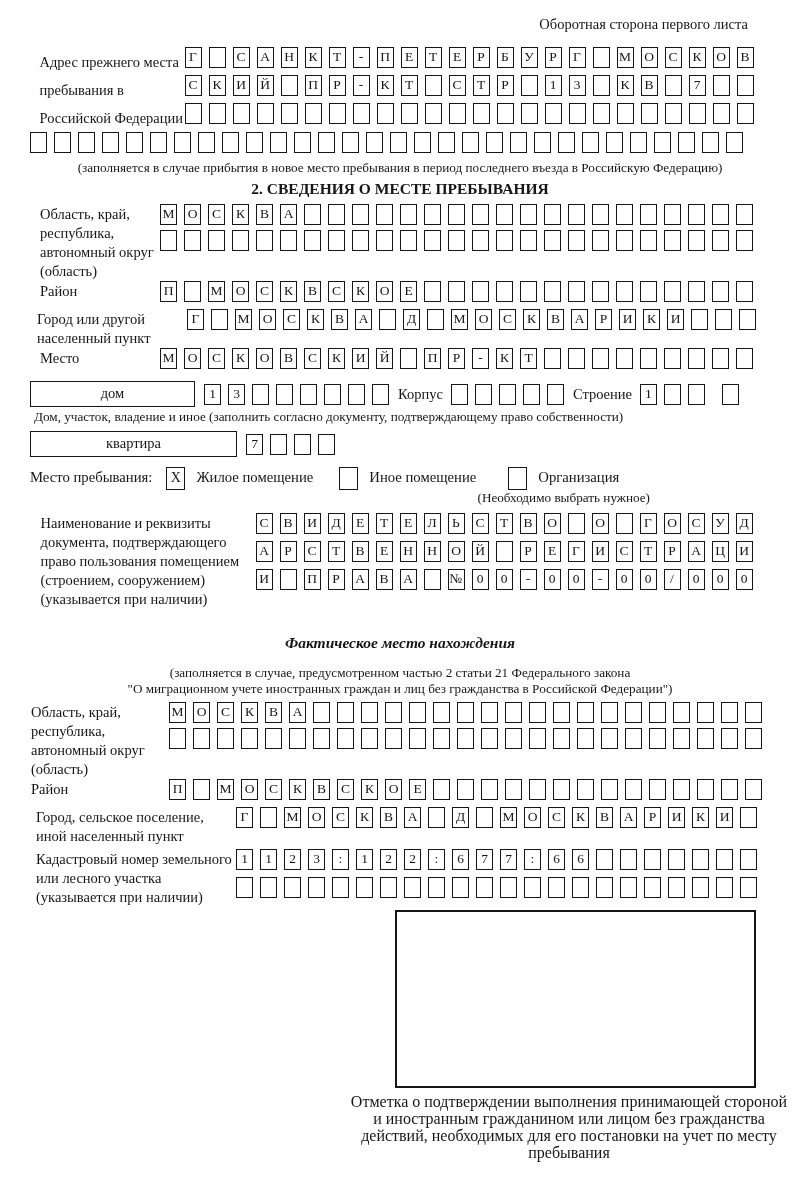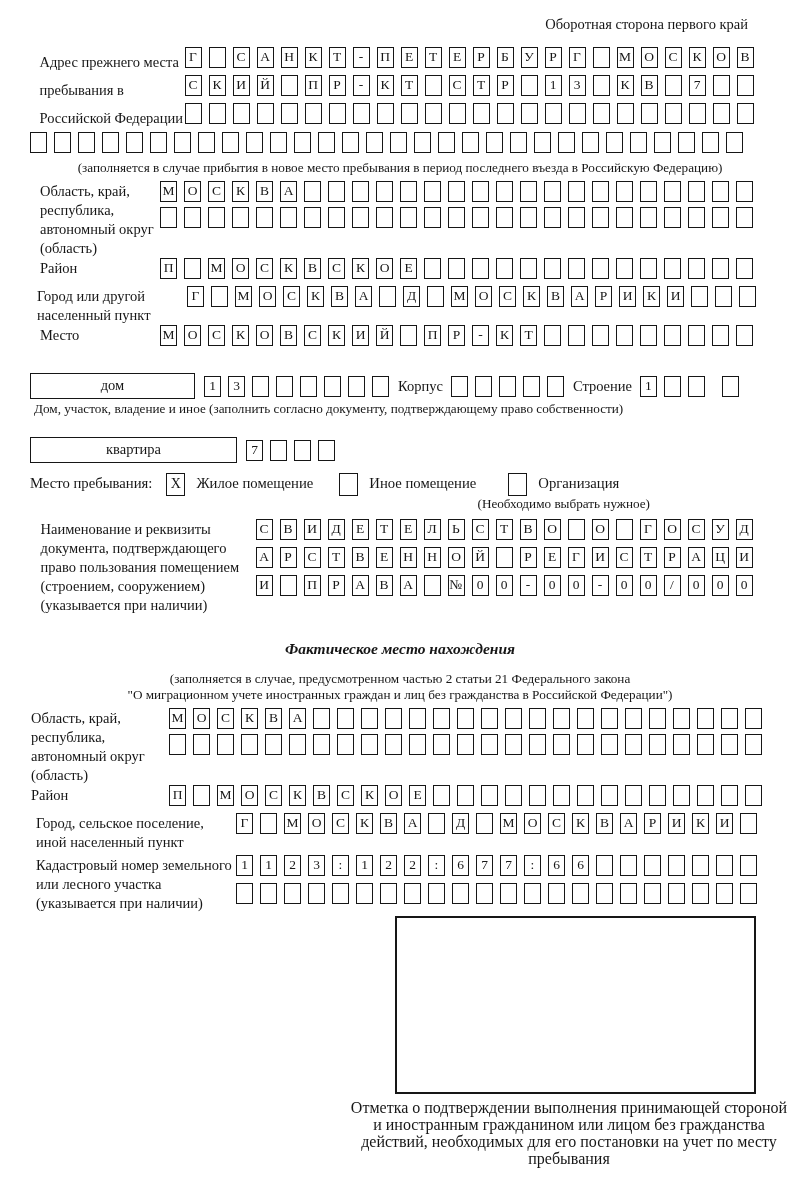--- a/index.html
+++ b/index.html
@@ -17,21 +17,21 @@
   .cellrow{white-space:nowrap;height:21px;margin-bottom:7px;}
   .cell{display:inline-block;box-sizing:border-box;width:17px;height:21px;
         border:1.6px solid #161616;margin-right:7px;text-align:center;
         font-size:13.5px;line-height:18px;vertical-align:top;}
   .tight .cellrow{margin-bottom:5px;}
 
   .note{font-size:13.2px;line-height:16px;}
   .center{text-align:center;}
   .title{font-weight:700;text-align:center;font-size:15.5px;line-height:20px;margin-top:3px;}
 
-  .domrow{display:flex;align-items:center;margin-top:19px;height:28px;}
+  .domrow{display:flex;align-items:center;margin-top:4px;height:28px;}
   .named-box{box-sizing:border-box;border:1.7px solid #161616;height:26px;
              text-align:center;font-size:14.5px;line-height:23px;flex-shrink:0;}
   .box-dom{width:165px;margin-right:9px;}
   .box-kv{width:207px;margin-right:9px;}
   .inline-label{font-size:14.5px;padding:0 8px 0 2px;flex-shrink:0;}
   .gap-last .cell:last-child{margin-left:10px;}
   .subnote{font-size:13.2px;line-height:16px;margin:1px 0 5px 4px;}
 
   .mestorow{display:flex;align-items:center;margin-top:6px;height:26px;font-size:14.7px;}
   .optbox{margin:0 4px 0 14px;}
@@ -42,33 +42,34 @@
   .fact-title{margin-top:24px;font-style:italic;}
   .stamp-box{border:2px solid #161616;width:357px;height:174px;margin:3px 0 0 365px;}
   .stamp-note{width:446px;margin:5px 0 0 316px;text-align:center;
               font-size:16px;line-height:17px;font-weight:400;}
 </style>
 </head>
 <body>
 
 <div class="page">
 
-  <div class="hdr">Оборотная сторона первого край</div>
+  <div class="hdr">Оборотная сторона первого листа</div>
 
   <div class="field" style="margin-top:14px">
     <div class="flabel lbl-tall w145">Адрес прежнего места пребывания в Российской Федерации</div>
     <div>
       <div class="cellrow"><span class="cell">Г</span><span class="cell"></span><span class="cell">С</span><span class="cell">А</span><span class="cell">Н</span><span class="cell">К</span><span class="cell">Т</span><span class="cell">-</span><span class="cell">П</span><span class="cell">Е</span><span class="cell">Т</span><span class="cell">Е</span><span class="cell">Р</span><span class="cell">Б</span><span class="cell">У</span><span class="cell">Р</span><span class="cell">Г</span><span class="cell"></span><span class="cell">М</span><span class="cell">О</span><span class="cell">С</span><span class="cell">К</span><span class="cell">О</span><span class="cell">В</span></div>
       <div class="cellrow"><span class="cell">С</span><span class="cell">К</span><span class="cell">И</span><span class="cell">Й</span><span class="cell"></span><span class="cell">П</span><span class="cell">Р</span><span class="cell">-</span><span class="cell">К</span><span class="cell">Т</span><span class="cell"></span><span class="cell">С</span><span class="cell">Т</span><span class="cell">Р</span><span class="cell"></span><span class="cell">1</span><span class="cell">3</span><span class="cell"></span><span class="cell">К</span><span class="cell">В</span><span class="cell"></span><span class="cell">7</span><span class="cell"></span><span class="cell"></span></div>
       <div class="cellrow"><span class="cell"></span><span class="cell"></span><span class="cell"></span><span class="cell"></span><span class="cell"></span><span class="cell"></span><span class="cell"></span><span class="cell"></span><span class="cell"></span><span class="cell"></span><span class="cell"></span><span class="cell"></span><span class="cell"></span><span class="cell"></span><span class="cell"></span><span class="cell"></span><span class="cell"></span><span class="cell"></span><span class="cell"></span><span class="cell"></span><span class="cell"></span><span class="cell"></span><span class="cell"></span><span class="cell"></span></div>
     </div>
   </div>
   <div class="cellrow"><span class="cell"></span><span class="cell"></span><span class="cell"></span><span class="cell"></span><span class="cell"></span><span class="cell"></span><span class="cell"></span><span class="cell"></span><span class="cell"></span><span class="cell"></span><span class="cell"></span><span class="cell"></span><span class="cell"></span><span class="cell"></span><span class="cell"></span><span class="cell"></span><span class="cell"></span><span class="cell"></span><span class="cell"></span><span class="cell"></span><span class="cell"></span><span class="cell"></span><span class="cell"></span><span class="cell"></span><span class="cell"></span><span class="cell"></span><span class="cell"></span><span class="cell"></span><span class="cell"></span><span class="cell"></span></div>
   <div class="note center">(заполняется в случае прибытия в новое место пребывания в период последнего въезда в Российскую Федерацию)</div>
 
+  <div class="title">2. СВЕДЕНИЯ О МЕСТЕ ПРЕБЫВАНИЯ</div>
 
   <div class="field tight" style="margin-top:5px">
     <div class="flabel w120">Область, край, республика, автономный округ (область)</div>
     <div>
       <div class="cellrow"><span class="cell">М</span><span class="cell">О</span><span class="cell">С</span><span class="cell">К</span><span class="cell">В</span><span class="cell">А</span><span class="cell"></span><span class="cell"></span><span class="cell"></span><span class="cell"></span><span class="cell"></span><span class="cell"></span><span class="cell"></span><span class="cell"></span><span class="cell"></span><span class="cell"></span><span class="cell"></span><span class="cell"></span><span class="cell"></span><span class="cell"></span><span class="cell"></span><span class="cell"></span><span class="cell"></span><span class="cell"></span><span class="cell"></span></div>
       <div class="cellrow"><span class="cell"></span><span class="cell"></span><span class="cell"></span><span class="cell"></span><span class="cell"></span><span class="cell"></span><span class="cell"></span><span class="cell"></span><span class="cell"></span><span class="cell"></span><span class="cell"></span><span class="cell"></span><span class="cell"></span><span class="cell"></span><span class="cell"></span><span class="cell"></span><span class="cell"></span><span class="cell"></span><span class="cell"></span><span class="cell"></span><span class="cell"></span><span class="cell"></span><span class="cell"></span><span class="cell"></span><span class="cell"></span></div>
     </div>
   </div>
 
   <div class="field">

